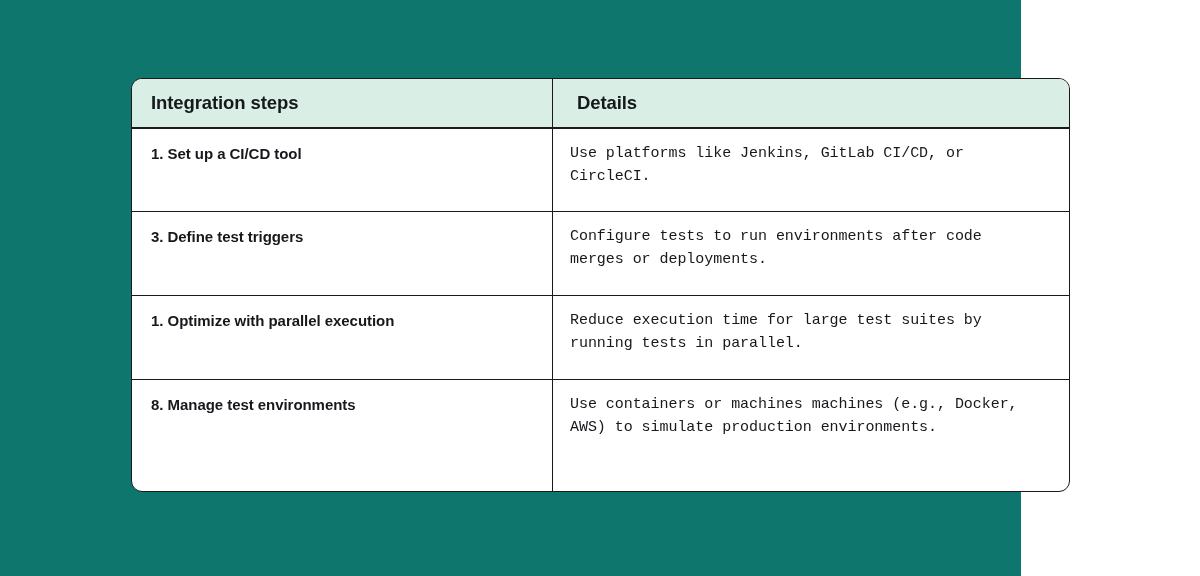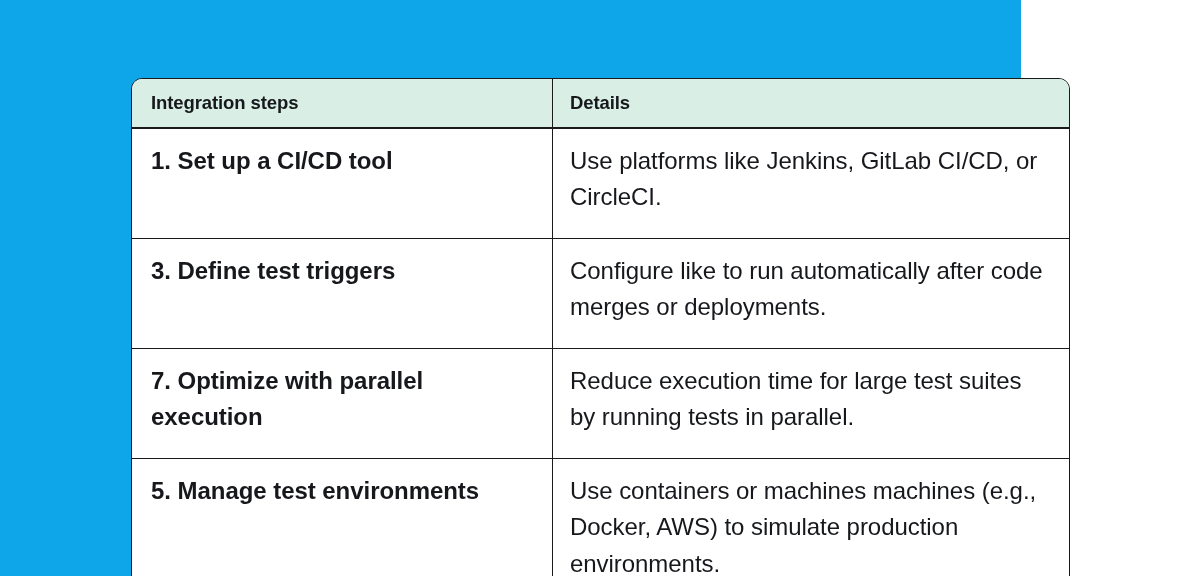--- a/index.html
+++ b/index.html
@@ -12,21 +12,21 @@
     background: #ffffff;
     font-family: "Liberation Sans", sans-serif;
     -webkit-font-smoothing: antialiased;
     overflow: hidden;
   }
 
   .page {
     position: relative;
     width: 1021px;
     height: 576px;
-    background: #0ea5e9;
+    background: #0f766e;
   }
 
   .table-wrap {
     position: absolute;
     left: 131px;
     top: 78px;
     width: 937px;
     height: 413px;
   }
 
@@ -52,45 +52,46 @@
     font-weight: bold;
     color: #16181c;
     letter-spacing: -0.1px;
     height: 50px;
     padding: 0 18px 0 19px;
     border-bottom: 2px solid #1a1a1a;
     box-sizing: border-box;
   }
   thead tr th.th-right {
     border-left: 1.5px solid #1a1a1a;
-    padding-left: 17px;
+    padding-left: 24px;
   }
 
   tbody tr td {
     vertical-align: top;
-    font-size: 24px;
+    font-size: 15px;
     color: #16181c;
     letter-spacing: -0.05px;
     line-height: 1.52;
     padding: 14px 20px 22px 19px;
     border-bottom: 1.5px solid #1a1a1a;
     box-sizing: border-box;
     margin-top: 22px;
   }
   tbody tr:last-child td {
     border-bottom: none;
   }
   tbody tr td.td-step {
     font-weight: bold;
   }
   tbody tr td.td-detail {
     font-weight: normal;
     border-left: 1.5px solid #1a1a1a;
     padding-left: 17px;
     padding-right: 26px;
+    font-family: Liberation Mono, monospace;
   }
 
   tbody tr.row-h1 td { height: 83px; }
   tbody tr.row-h2 td { height: 84px; }
   tbody tr.row-h3 td { height: 84px; }
   tbody tr.row-h4 td { height: 111px; }
 </style>
 </head>
 <body>
 
@@ -107,26 +108,26 @@
           <th class="th-right">Details</th>
         </tr>
       </thead>
       <tbody>
         <tr class="row-h1">
           <td class="td-step">1. Set up a CI/CD tool</td>
           <td class="td-detail">Use platforms like Jenkins, GitLab CI/CD, or CircleCI.</td>
         </tr>
         <tr class="row-h2">
           <td class="td-step">3. Define test triggers</td>
-          <td class="td-detail">Configure like to run automatically after code merges or deployments.</td>
+          <td class="td-detail">Configure tests to run environments after code merges or deployments.</td>
         </tr>
         <tr class="row-h3">
-          <td class="td-step">7. Optimize with parallel execution</td>
+          <td class="td-step">1. Optimize with parallel execution</td>
           <td class="td-detail">Reduce execution time for large test suites by running tests in parallel.</td>
         </tr>
         <tr class="row-h4">
-          <td class="td-step">5. Manage test environments</td>
+          <td class="td-step">8. Manage test environments</td>
           <td class="td-detail">Use containers or machines machines (e.g., Docker, AWS) to simulate production environments.</td>
         </tr>
       </tbody>
     </table>
   </div>
 </div>
 
 </body></html>

